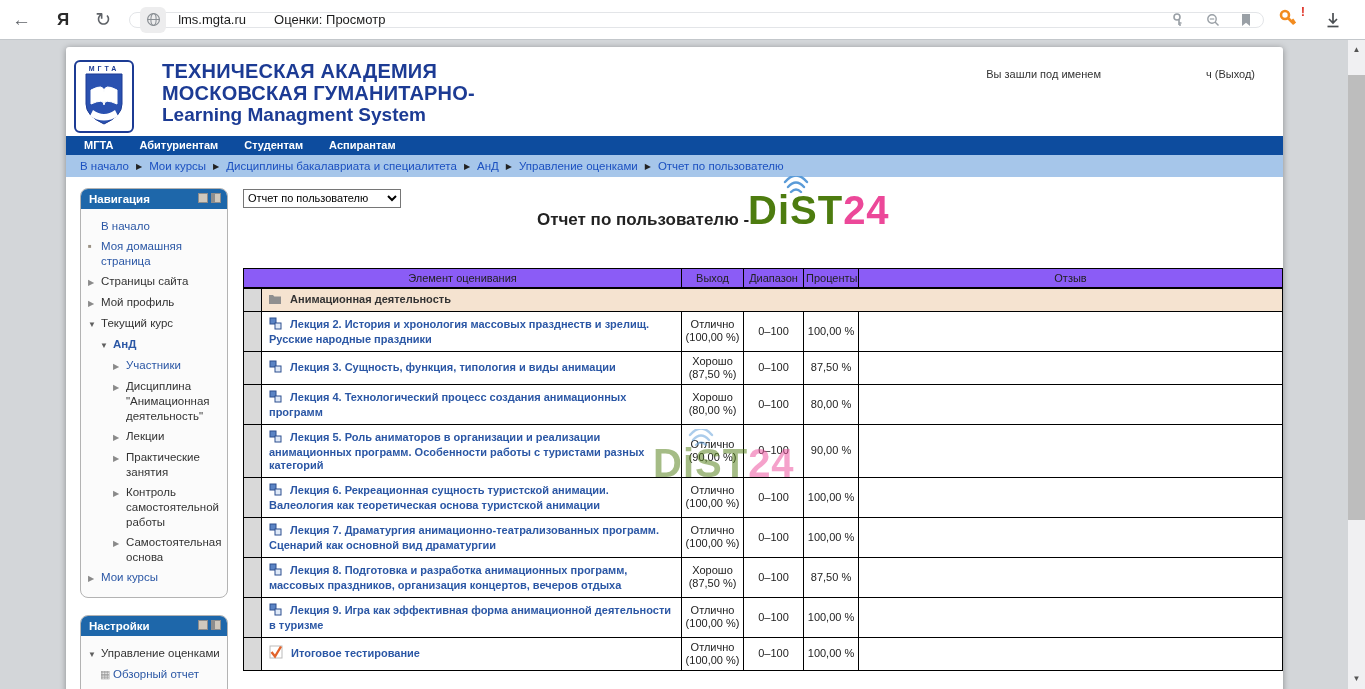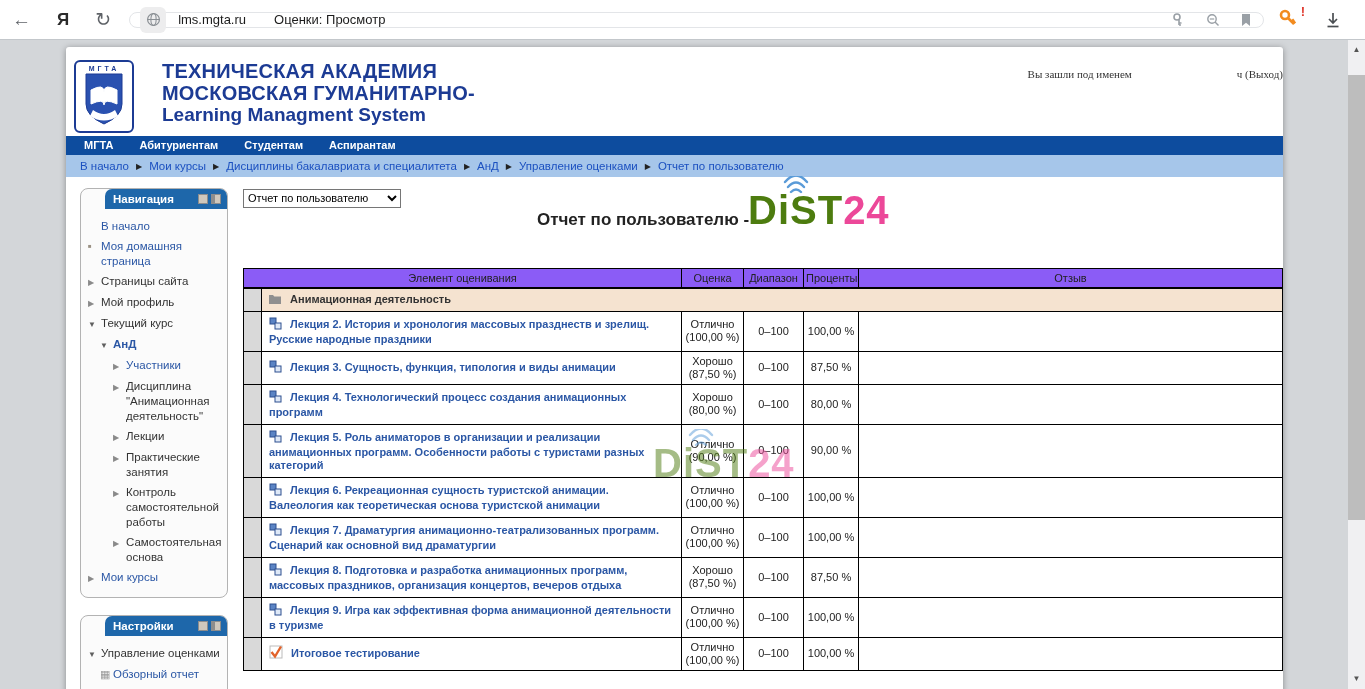--- a/index.html
+++ b/index.html
@@ -29,39 +29,39 @@
           box-shadow:0 1px 6px rgba(0,0,0,.35); border-radius:3px 3px 0 0; }
 
   
   .site-head { position:relative; padding:13px 0 11px 8px; }
   .logo-box { position:absolute; left:8px; top:13px; width:60px; height:73px; border:2px solid #1c3b94;
               border-radius:6px; background:#fff; text-align:center; overflow:hidden; }
   .logo-box .lg-txt { font-size:7px; font-weight:bold; letter-spacing:3px; color:#1c3b94; display:block; margin-top:3px; }
   .head-titles { margin-left:88px; color:#1c3b94; }
   .head-titles .t1 { font-size:20px; font-weight:bold; line-height:22px; letter-spacing:.2px; }
   .head-titles .t2 { font-size:19px; font-weight:bold; line-height:21px; }
-  .login-info { position:absolute; right:0; top:21px; font-size:11px; color:#333;font-family:Liberation Serif, serif; }
+  .login-info { position:absolute; right:28px; top:21px; font-size:11px; color:#333; }
   .login-gap { display:inline-block; width:105px; }
 
   
   .navbar { background:#0d4c9e; padding:3px 10px 4px 18px; display:flex; gap:26px; }
   .navbar span { color:#fff; font-weight:bold; font-size:11px; cursor:default; }
   .crumbs { background:#a6c6ea; padding:5px 10px 5px 14px; font-size:11.5px; display:flex; flex-wrap:wrap; align-items:center; }
   .crumbs .ci { color:#1b50c0; }
   .crumbs .sep { color:#222; font-size:8px; margin:0 7px; }
 
   
   .cols { display:flex; padding-top:11px; }
   .sidebar { width:148px; margin-left:14px; flex:none; }
   .main { flex:1; margin-left:15px; margin-right:0; position:relative; }
 
   
   .block { border:1px solid #b3b3b3; border-radius:8px; background:#fbfbfb; margin-bottom:17px; }
   .block-h { background:#1e67aa; border-radius:7px 7px 0 0; padding:4px 6px 4px 8px; display:flex;
-             align-items:center; justify-content:space-between;margin-left:24px; }
+             justify-content:space-between; }
   .block-h .bt { color:#fff; font-weight:bold; font-size:11.5px; }
   .block-h .hic { display:flex; gap:3px; }
   .hic i { display:block; width:10px; height:10px; background:#cfc8bd; border:1px solid #8d8d8d; }
   .hic i.dock { border-left-width:4px; }
   .block-b { padding:7px 4px 9px 5px; font-size:11.5px; line-height:15px; }
   .sb-item { display:flex; align-items:flex-start; padding:2.5px 0; }
   .mk { flex:none; width:13px; display:inline-block; }
   .mk-square::before { content:"■"; font-size:6px; color:#9a9184; position:relative; top:-2px; }
   .mk-tri-right::before { content:"▶"; font-size:8px; color:#8a8a8a; }
   .mk-tri-down::before { content:"▼"; font-size:8px; color:#5f5f5f; }
@@ -334,21 +334,21 @@
               <col style="width:18px">
                 <col style="width:420px">
                 <col style="width:62px">
               <col style="width:60px">
                 <col style="width:55px">
                 <col>
             </colgroup>
             <thead>
               <tr>
                 <th colspan="2">Элемент оценивания</th>
-                <th>Оценка</th>
+                <th>Выход</th>
                 <th>Диапазон</th>
                 <th>Проценты</th>
                 <th>Отзыв</th>
               </tr>
             </thead>
             <tbody>
               <tr class="cat">
                 <td class="indent"></td>
                 <td class="catcell" colspan="5">
                   <span class="row-icon"><svg width="14" height="12" viewBox="0 0 14 12">

